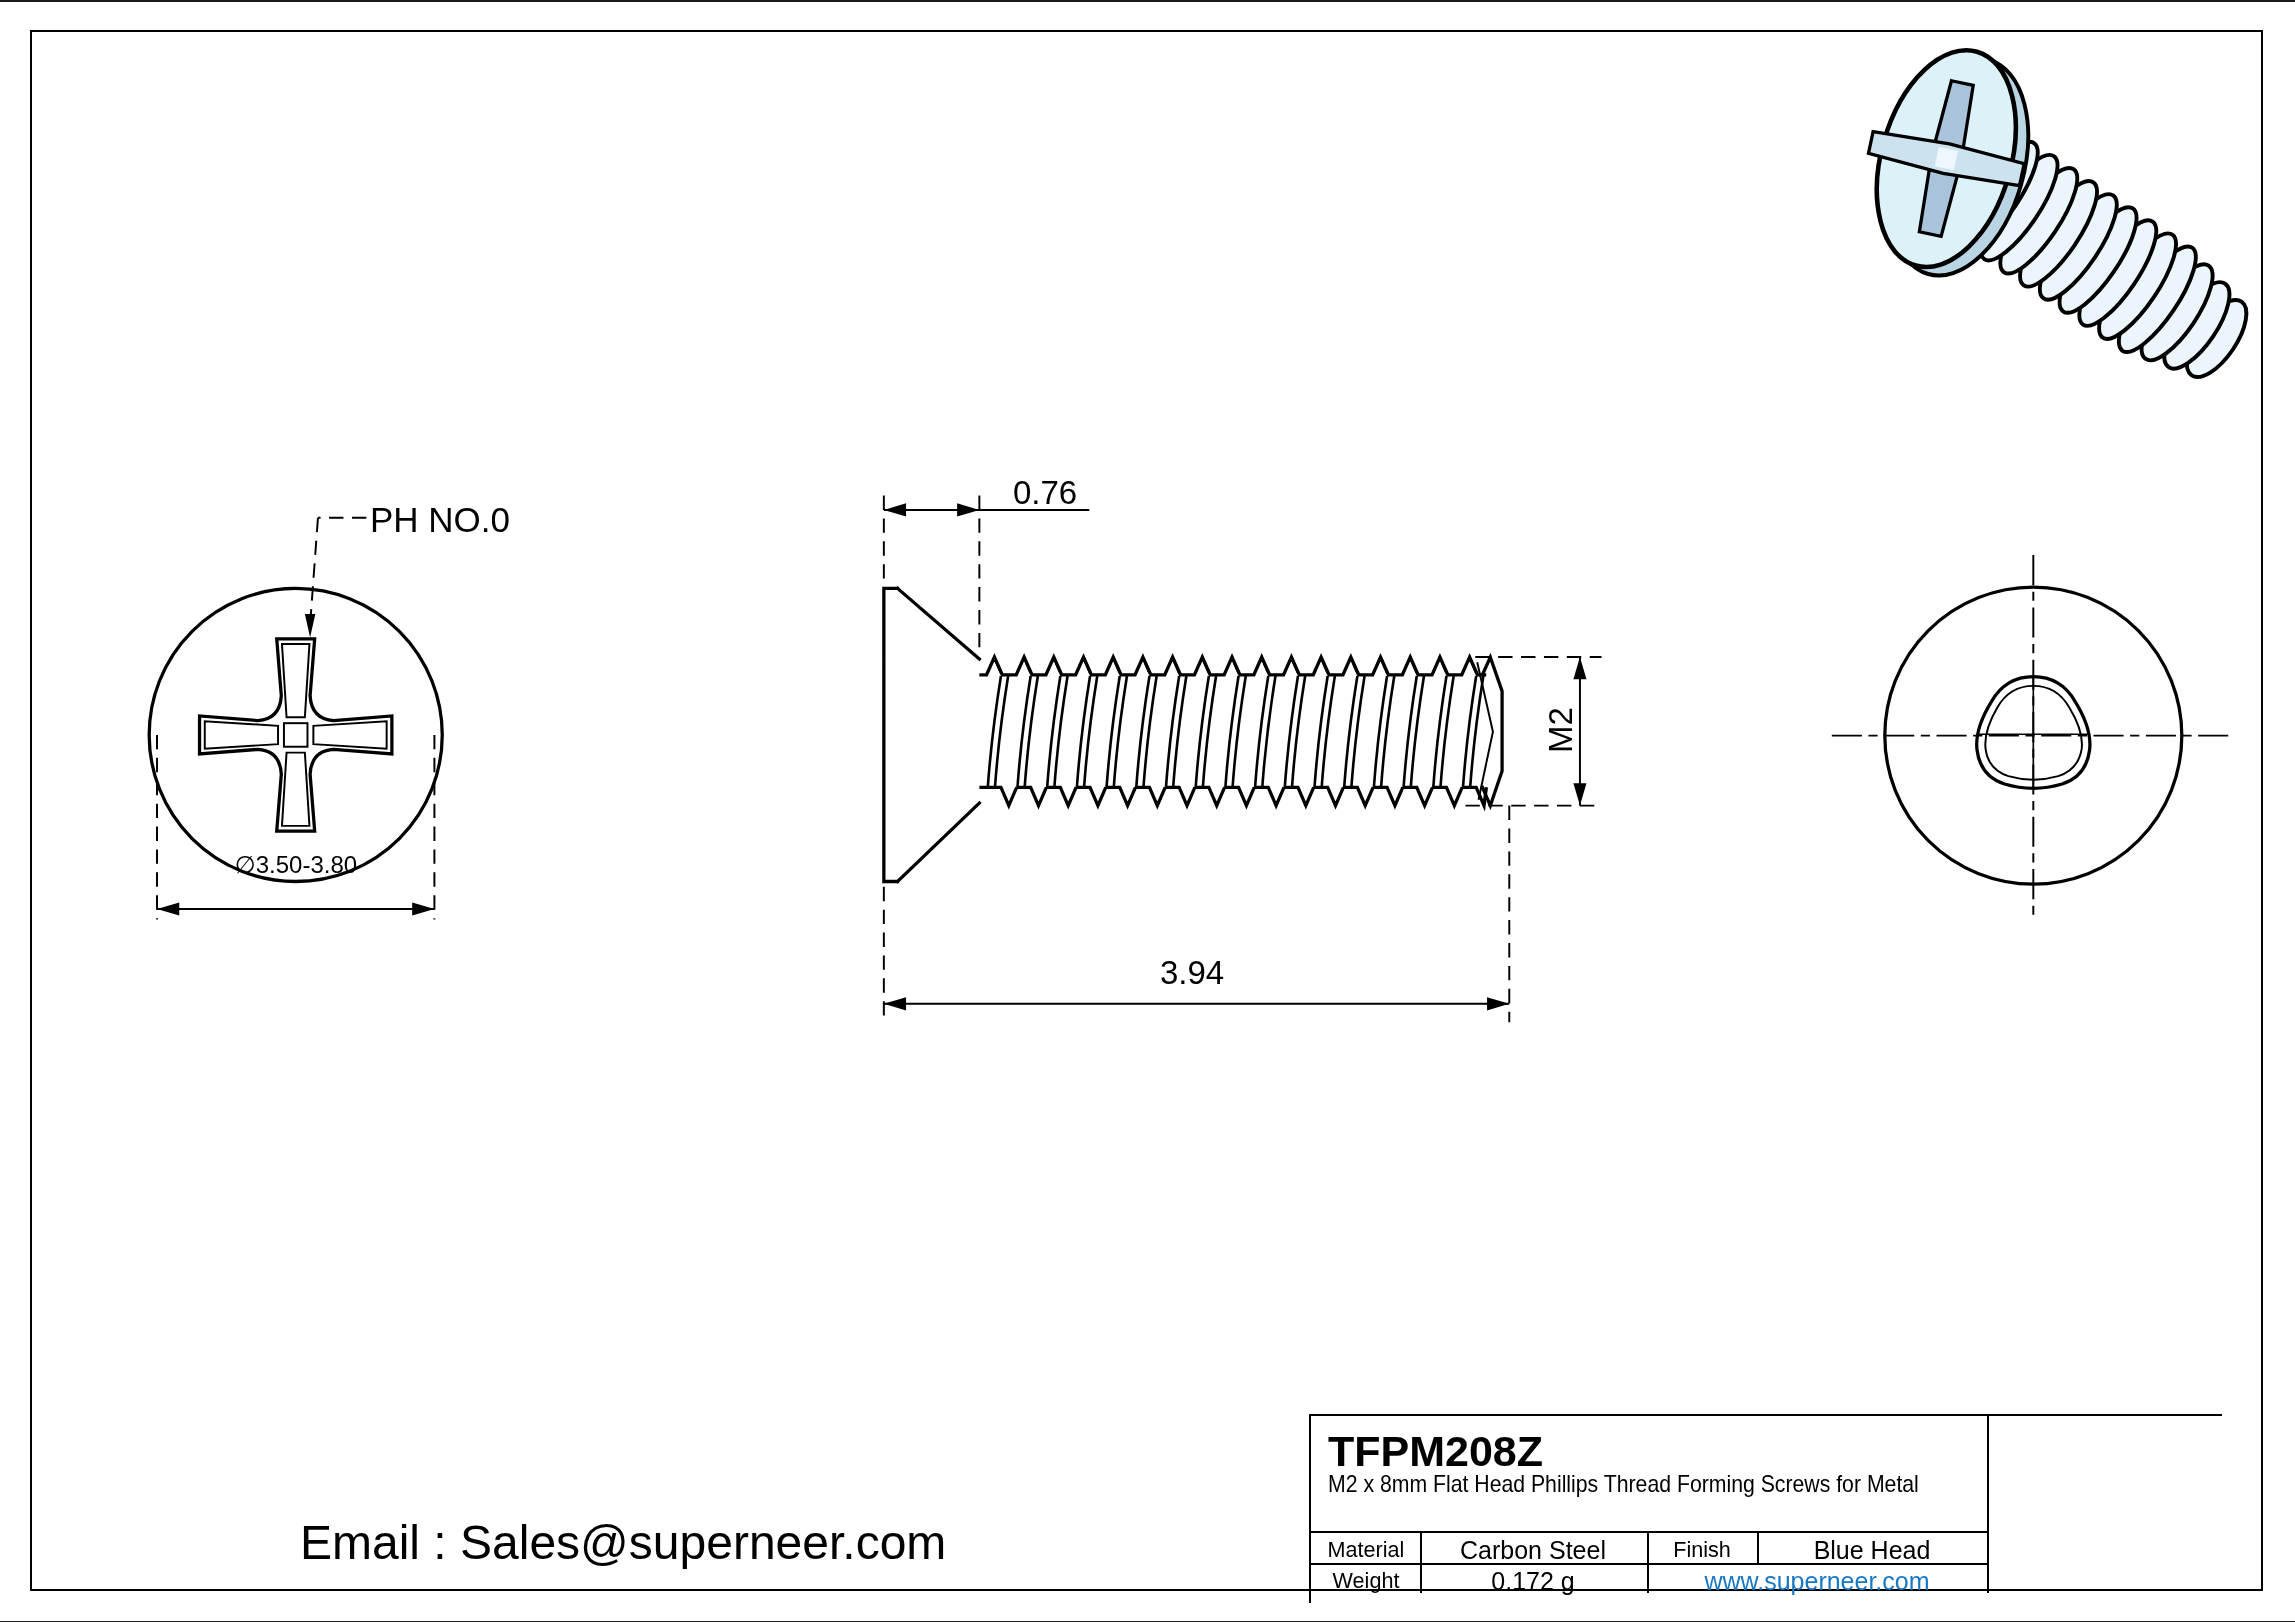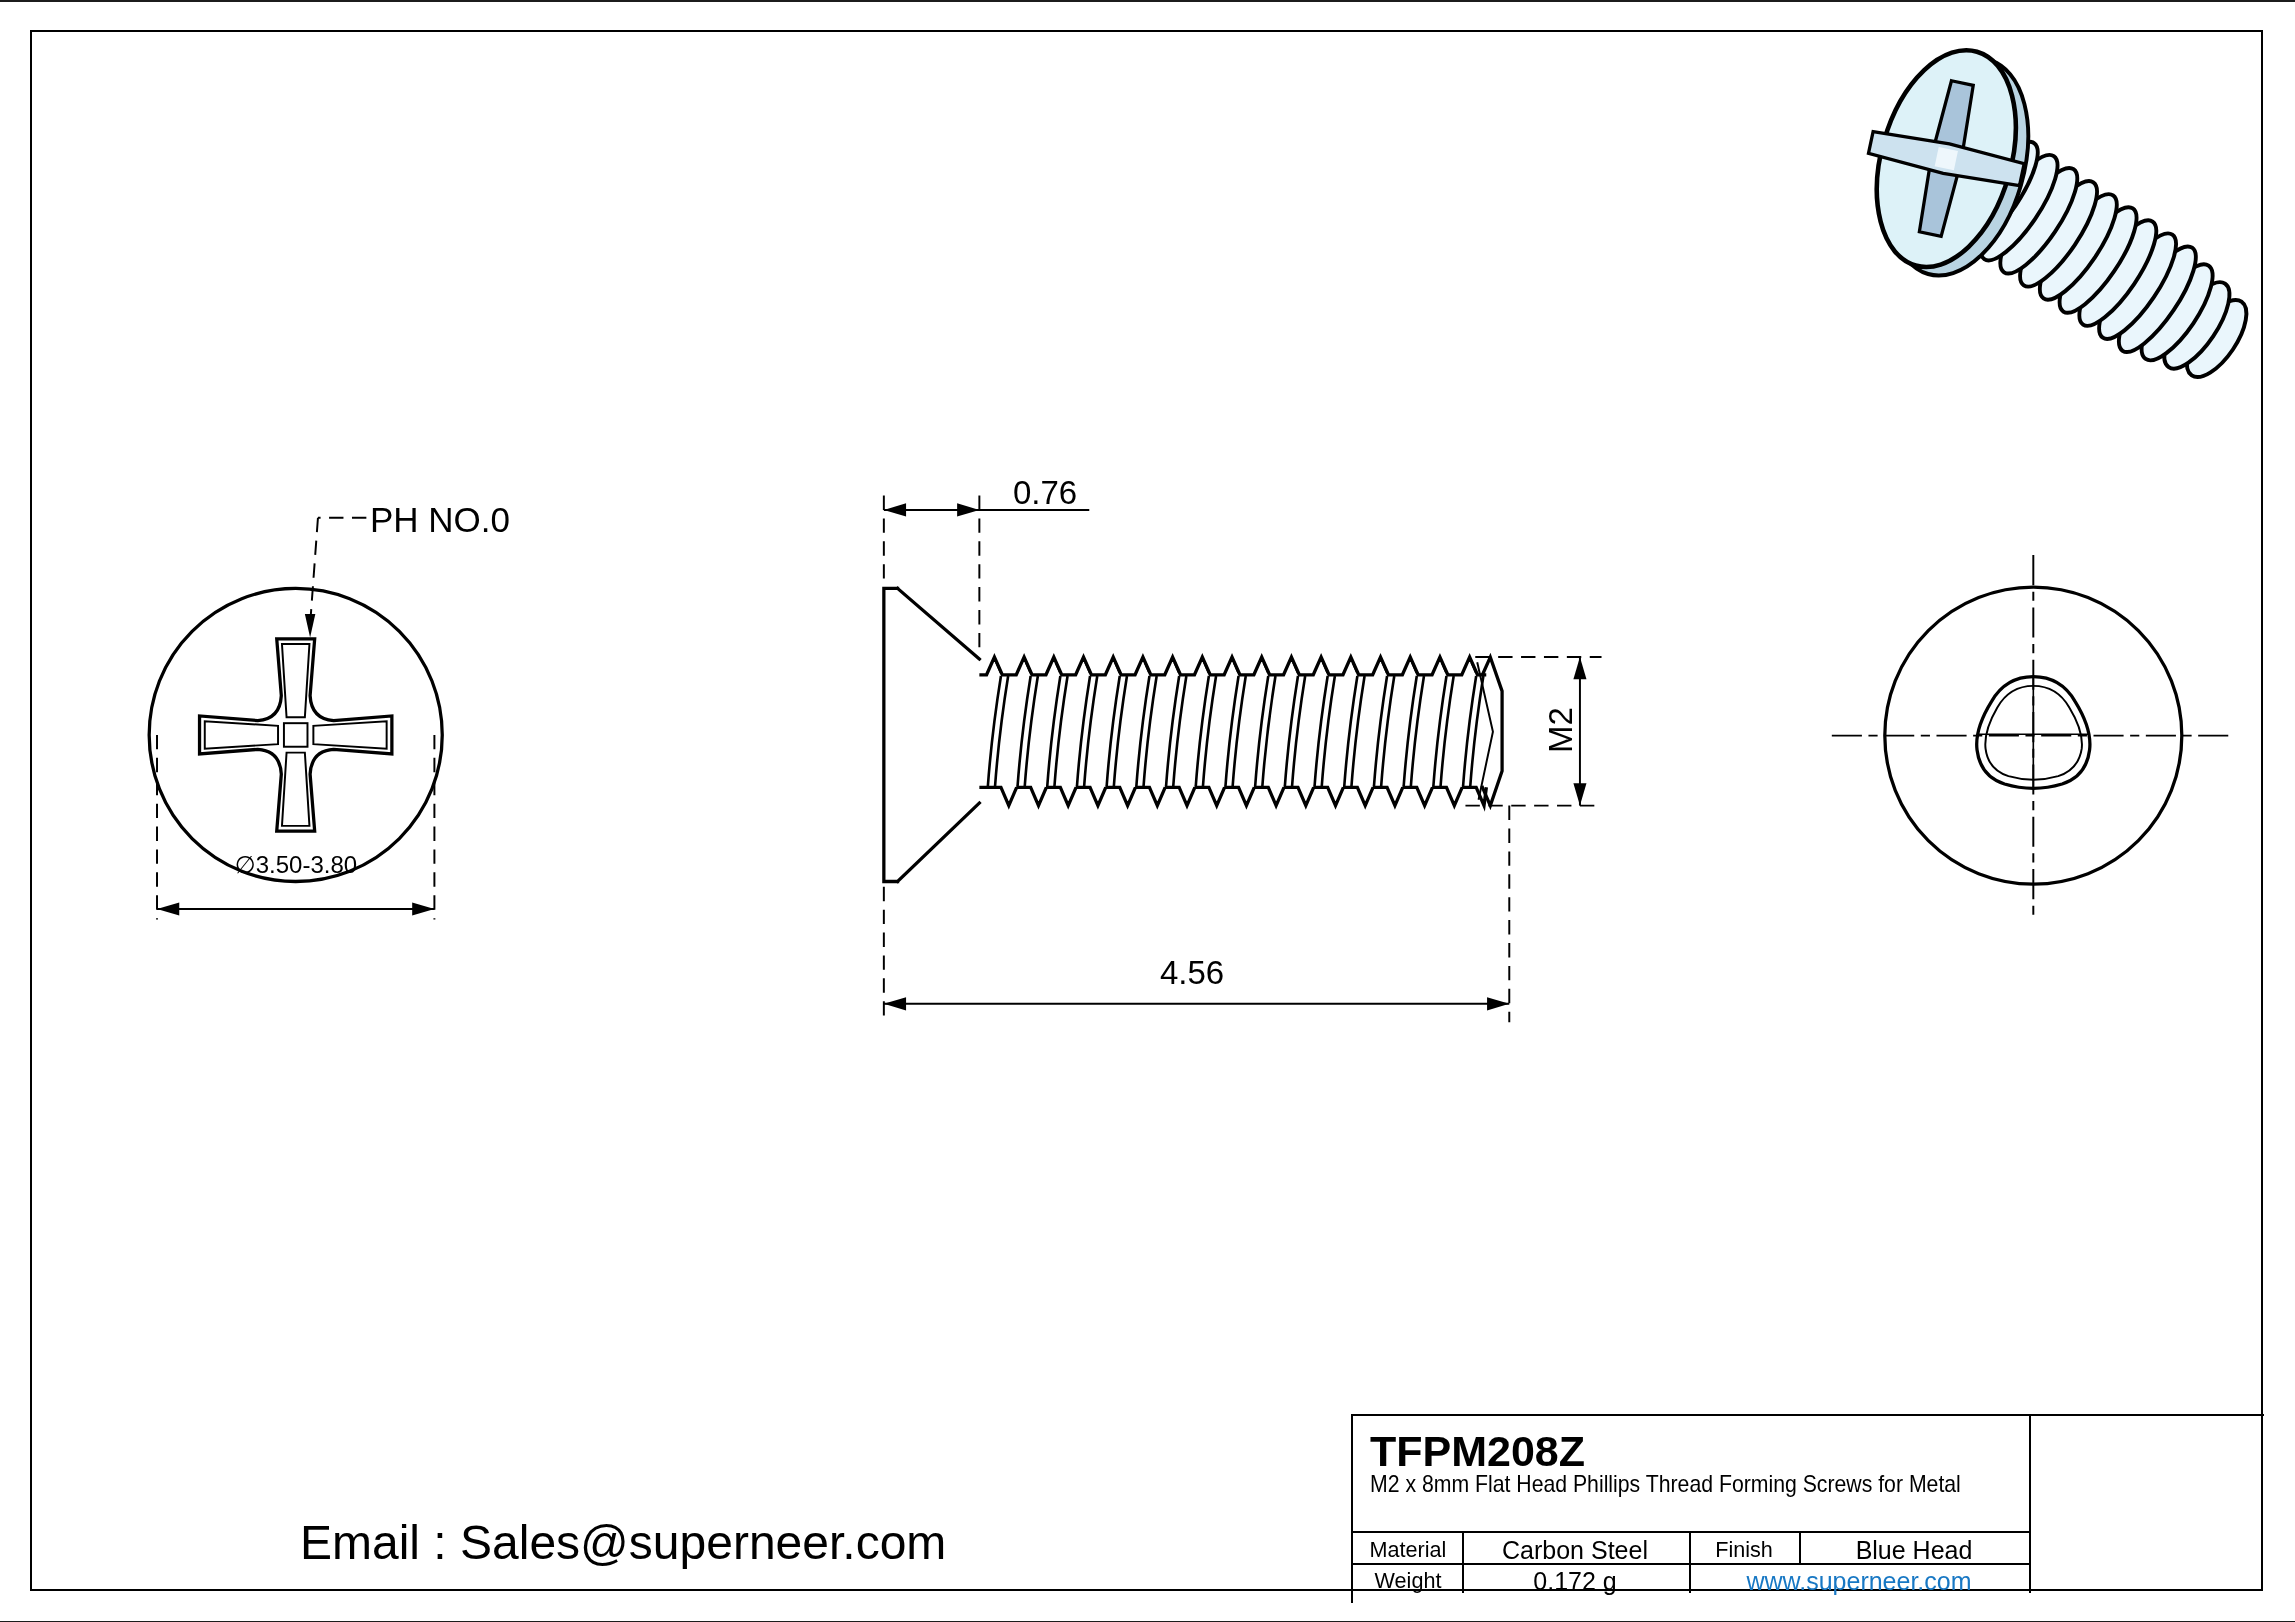--- a/index.html
+++ b/index.html
@@ -129,25 +129,25 @@
       <polygon points="2958,124 2992,124 2998,242 2992,360 2958,360 2952,242" fill="#a9c4da" stroke="#000" stroke-width="5"></polygon>
       <polygon points="2857,225 2857,259 2975,265 3093,259 3093,225 2975,219" fill="#cde2ef" stroke="#000" stroke-width="5"></polygon>
       <rect x="2960" y="227" width="30" height="30" fill="#eef7fc"></rect>
     </g>
   </g>
 </svg>
 
 <div class="txt" style="left:370px;top:501px;font-size:35px;">PH NO.0</div>
 <div class="txt ctr" style="left:296px;top:852px;font-size:24px;">∅3.50-3.80</div>
 <div class="txt dim" style="left:1013px;top:475px;">0.76</div>
-<div class="txt dim ctr" style="left:1192px;top:955px;">4.56</div>
+<div class="txt dim ctr" style="left:1192px;top:955px;">3.94</div>
 <div class="txt dim" style="left:1561px;top:730px;transform:translate(-50%,-50%) rotate(-90deg);">M2</div>
 <div class="txt" style="left:300px;top:1517px;font-size:48px;">Email : Sales@superneer.com</div>
 
-<div style="position:absolute;left:1351px;top:1414px;width:913px;height:189px;border-left:2px solid #000;border-top:2px solid #000;box-sizing:border-box;">
+<div style="position:absolute;left:1309px;top:1414px;width:913px;height:189px;border-left:2px solid #000;border-top:2px solid #000;box-sizing:border-box;">
 
   <div class="tb-line" style="left:0;top:115px;width:678px;height:2px;"></div>
   <div class="tb-line" style="left:0;top:147px;width:678px;height:2px;"></div>
   <div class="tb-line" style="left:676px;top:0;width:2px;height:177px;"></div>
   <div class="tb-line" style="left:109px;top:115px;width:2px;height:62px;"></div>
   <div class="tb-line" style="left:336px;top:115px;width:2px;height:62px;"></div>
   <div class="tb-line" style="left:446px;top:115px;width:2px;height:33px;"></div>
 
   <div class="txt" style="left:17px;top:11.8px;font-size:43px;font-weight:bold;">TFPM208Z</div>
   <div class="txt" style="left:17px;top:56px;font-size:23.6px;transform-origin:left center;transform:scaleX(0.9);">M2 x 8mm Flat Head Phillips Thread Forming Screws for Metal</div>

